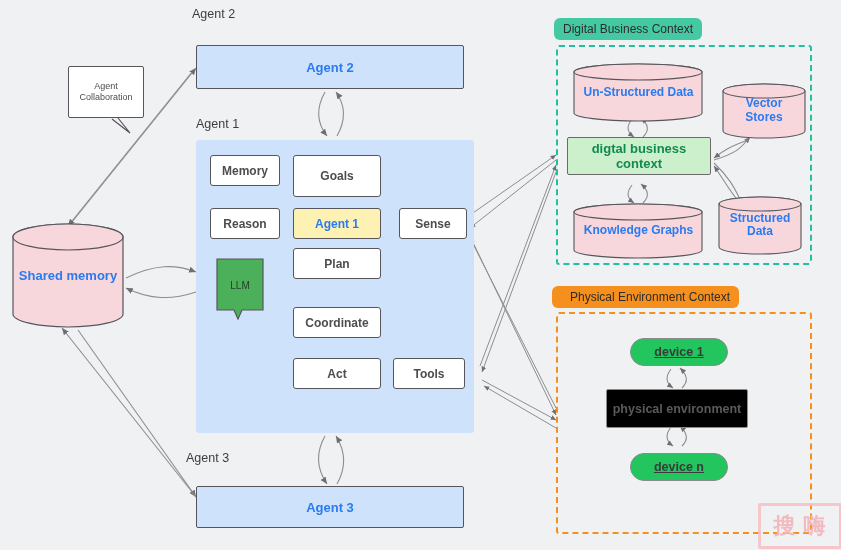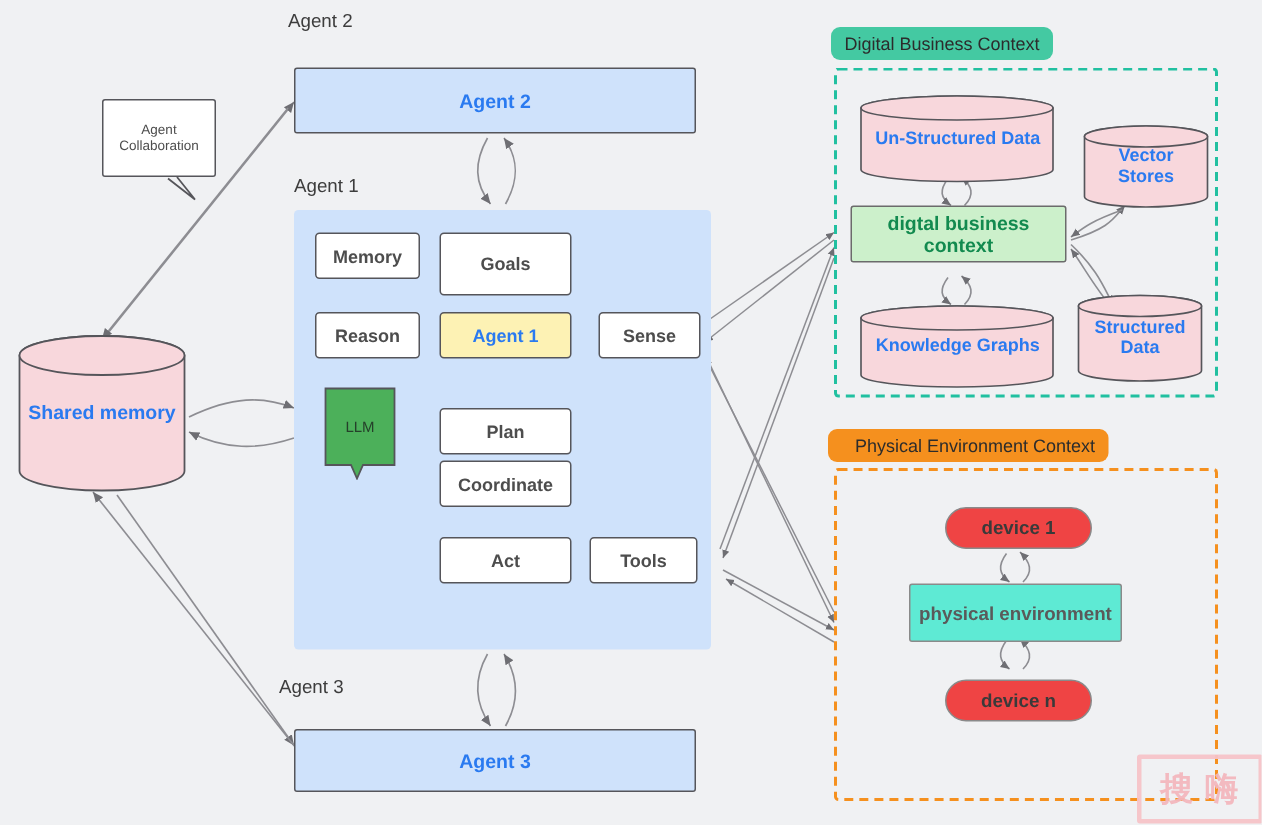--- a/index.html
+++ b/index.html
@@ -59,25 +59,25 @@
   .region.teal{border:2px dashed #21c0a0;}
   .region.orange{border:2px dashed #f5901e;}
 
   
   .ctxbox{
     background:#ccf0cb;border:1.2px solid #6b6b6b;border-radius:2px;
     color:#128a4f;font-weight:bold;font-size:13px;
   }
   
   .pill{
-    background:#ef4444;border:1.2px solid #8a8a8a;border-radius:16px;
-    color:#3a3a3a;font-weight:bold;font-size:12.5px;
+    background:#22c55e;border:1.2px solid #8a8a8a;border-radius:16px;
+    color:#3a3a3a;font-weight:bold;font-size:12.5px;text-decoration:underline;
   }
   .envbox{
-    background:#5eead4;border:1.2px solid #8a8a8a;border-radius:2px;
+    background:#000000;border:1.2px solid #8a8a8a;border-radius:2px;
     color:#5a5a5a;font-weight:bold;font-size:12.5px;
   }
 
   
   .watermark{
     position:absolute;opacity:.95;pointer-events:none;
     color:#f3b7bd;font-weight:bold;font-size:22px;
     border:3px solid #f6c3c8;border-radius:2px;
     display:flex;align-items:center;justify-content:center;letter-spacing:1px;
   }
@@ -213,21 +213,21 @@
     <span>Sense</span>
   </div>
 
   <div style="position:absolute;left:216px;top:258px;width:48px;height:62px;">
     <svg width="48" height="62" viewBox="0 0 48 62">
       <path d="M1,1 L47,1 L47,52 L26,52 L22,61 L18,52 L1,52 Z" fill="#4cb05a" stroke="#55555a" stroke-width="1.2"></path>
     </svg>
     <div style="position:absolute;left:0;right:0;top:22px;text-align:center;color:#25402a;font-size:10px;">LLM</div>
   </div>
 
-  <div class="node pbox" style="left:293px;top:272px;width:88px;height:31px;">
+  <div class="node pbox" style="left:293px;top:248px;width:88px;height:31px;">
     <span>Plan</span>
   </div>
   <div class="node pbox" style="left:293px;top:307px;width:88px;height:31px;">
     <span>Coordinate</span>
   </div>
   <div class="node pbox" style="left:293px;top:358px;width:88px;height:31px;">
     <span>Act</span>
   </div>
   <div class="node pbox" style="left:393px;top:358px;width:72px;height:31px;">
     <span>Tools</span>

